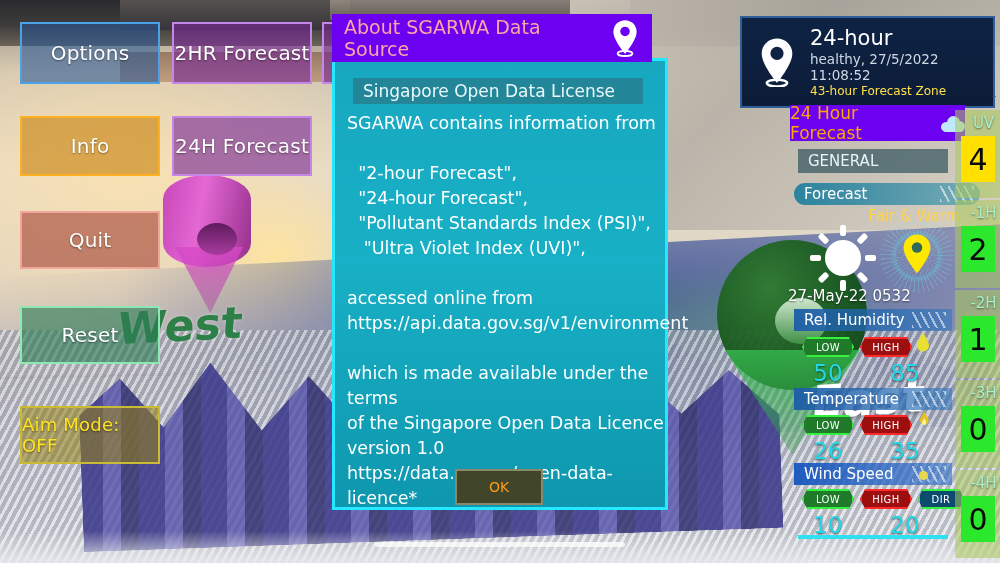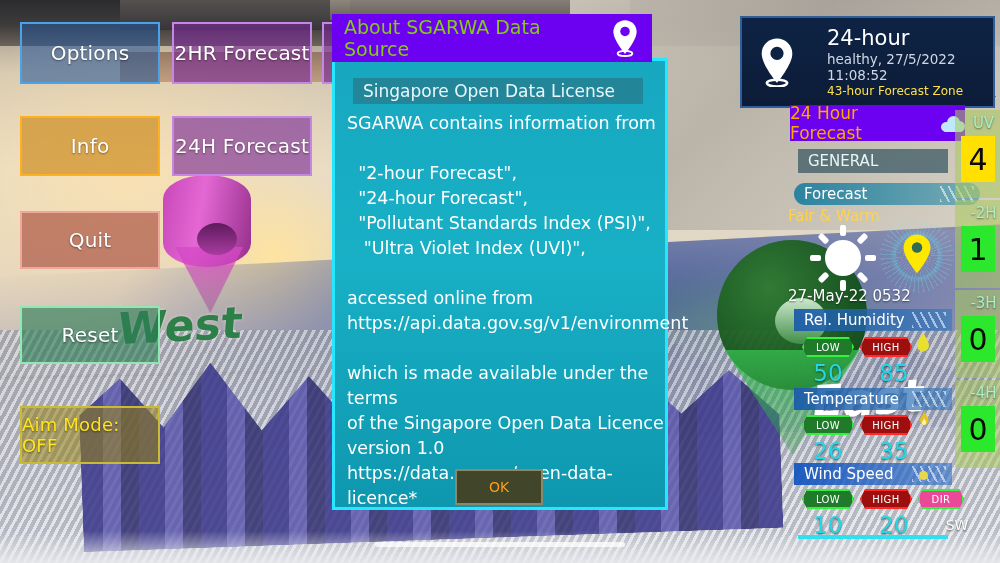--- a/index.html
+++ b/index.html
@@ -169,21 +169,21 @@
   .b-quit    { left:20px;  top:211px; width:140px; height:58px; background: rgba(165,70,55,.62);  border-color:#f0a69a; }
   .b-reset   { left:20px;  top:306px; width:140px; height:58px; background: rgba(45,125,85,.62);  border-color:#8fe8b4; }
   .b-aim     { left:20px;  top:406px; width:140px; height:58px; background: rgba(150,130,20,.55); border-color:#c9bb33;
                color:#ffe51f; font-size:18px; }
 
   
   .status-panel {
     position:absolute; left:740px; top:16px; width:255px; height:92px;
     background: linear-gradient(180deg,#0e2344 0%, #0c1c38 100%);
     border:2px solid #2f5f9a;
-    display:flex; align-items:center; gap:23px; padding-left:8px;
+    display:flex; align-items:center; gap:6px; padding-left:8px;
     z-index:6;
   }
   .status-pin { width:54px; height:58px; flex:0 0 54px; display:flex; align-items:center; justify-content:center; }
   .status-txt { display:flex; flex-direction:column; gap:1px; }
   .status-title { font-size:21px; color:#ffffff; }
   .status-sub   { font-size:13.5px; color:#cfd8e4; }
   .status-zone  { font-size:12px; color:#ffe04a; }
   .status-notch {
     position:absolute; left:795px; top:96px; width:145px; height:12px;
     background: linear-gradient(180deg,#1b6a86,#12495f);
@@ -232,21 +232,21 @@
   .fc-secbar .slash {
     position:absolute; right:6px; top:3px; width:34px; height:16px;
     background: repeating-linear-gradient(62deg, rgba(255,255,255,.55) 0 2px, rgba(255,255,255,0) 2px 7px);
   }
   .sec-forecast { left:6px; top:42px; width:186px; background: linear-gradient(90deg, rgba(35,128,158,.95), rgba(60,150,175,.6)); border-radius: 11px; }
   .sec-humid    { left:6px; top:168px; width:158px; background: linear-gradient(90deg, rgba(28,92,168,.95), rgba(50,120,190,.6)); }
   .sec-temp     { left:6px; top:247px; width:158px; background: linear-gradient(90deg, rgba(28,92,168,.95), rgba(50,120,190,.6)); }
   .sec-wind     { left:6px; top:322px; width:158px; background: linear-gradient(90deg, rgba(22,86,190,.95), rgba(45,110,200,.6)); }
 
   .fc-cond {
-    position:absolute; left:0; top:66px; width:172px; text-align:left;
+    position:absolute; left:0; top:66px; width:172px; text-align:right;
     font-size:15px; color:#ffd24a;
   }
   .sun-ico {
     position:absolute; left:22px; top:84px; width:66px; height:66px;
   }
   .sun-ico .core { position:absolute; left:15px; top:15px; width:36px; height:36px; border-radius:50%; background:#ffffff; }
   .sun-ico .ray  { position:absolute; left:30px; top:0; width:6px; height:11px; background:#ffffff; border-radius:2px; transform-origin: 3px 33px; }
   .sun-date {
     position:absolute; left:0; top:146px; width:172px; text-align:left;
     font-size:15px; color:#ffffff; text-shadow:0 1px 2px rgba(0,0,0,.5);
@@ -263,22 +263,22 @@
 
   .pill-row { position:absolute; display:flex; align-items:center; gap:6px; }
   .pill {
     width:52px; height:20px;
     display:flex; align-items:center; justify-content:center;
     font-size:10px; color:#ffffff; letter-spacing:.4px;
     clip-path: polygon(10% 0%, 90% 0%, 100% 50%, 90% 100%, 10% 100%, 0% 50%);
   }
   .pill.low  { background:#1f7a2a; box-shadow: 0 0 0 2px #35f03f inset; }
   .pill.high { background:#9d0f0f; box-shadow: 0 0 0 2px #ff2a2a inset; }
-  .pill.dir  { background:#ec4899; box-shadow: 0 0 0 2px #35f03f inset; width:46px; }
-  .val-row { position:absolute; display:flex; align-items:center; gap:14px; }
+  .pill.dir  { background:#0c4a6e; box-shadow: 0 0 0 2px #35f03f inset; width:46px; }
+  .val-row { position:absolute; display:flex; align-items:center; gap:25px; }
   .val {
     width:52px; text-align:center;
     font-size:23px; color:#22d8e8; text-shadow:0 1px 2px rgba(0,0,0,.55);
   }
   .val.small { font-size:14px; color:#ffffff; width:46px; }
 
   .r-humid-pills { left:14px; top:196px; }
   .r-humid-vals  { left:14px; top:219px; }
   .r-temp-pills  { left:14px; top:274px; }
   .r-temp-vals   { left:14px; top:297px; }
@@ -309,21 +309,21 @@
     position:absolute; inset:0; background: rgba(170,200,90,.55);
   }
 
   
   .modal-title {
     position:absolute; left:332px; top:14px; width:320px; height:48px;
     background:#6c00f0;
     display:flex; align-items:center; padding:0 12px; gap:8px;
     z-index:12;
   }
-  .modal-title-text { font-size:19px; color:#84cc16; flex:1; }
+  .modal-title-text { font-size:19px; color:#fca5a5; flex:1; }
   .modal-pin { width:30px; height:38px; flex:0 0 30px; }
   .modal {
     position:absolute; left:332px; top:58px; width:336px; height:452px;
     background: linear-gradient(180deg, #17a8c0 0%, #18b0c6 45%, #0e97ae 100%);
     border:3px solid #25e7ff;
     z-index:10;
   }
   .modal-sub {
     position:absolute; left:18px; top:17px; width:290px; height:26px;
     background: rgba(45,105,118,.55);
@@ -520,20 +520,27 @@
   <div class="uv-col">
     <div class="uv-cell">
       <div class="bgstripe"></div>
       <div class="label">UV</div>
       <div class="box" style="background:#ffe000">
         <span>4</span>
       </div>
     </div>
     <div class="uv-cell">
       <div class="bgstripe"></div>
+      <div class="label">-1H</div>
+      <div class="box" style="background:#2ce82c">
+        <span>2</span>
+      </div>
+    </div>
+    <div class="uv-cell">
+      <div class="bgstripe"></div>
       <div class="label">-2H</div>
       <div class="box" style="background:#2ce82c">
         <span>1</span>
       </div>
     </div>
     <div class="uv-cell">
       <div class="bgstripe"></div>
       <div class="label">-3H</div>
       <div class="box" style="background:#2ce82c">
         <span>0</span>

